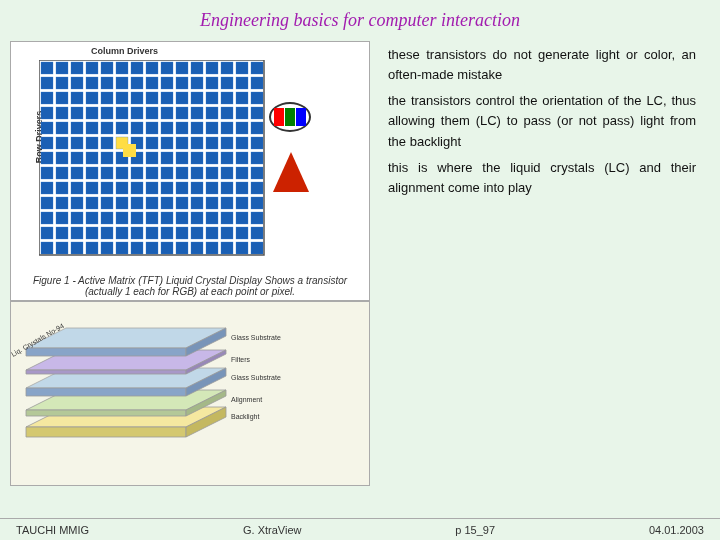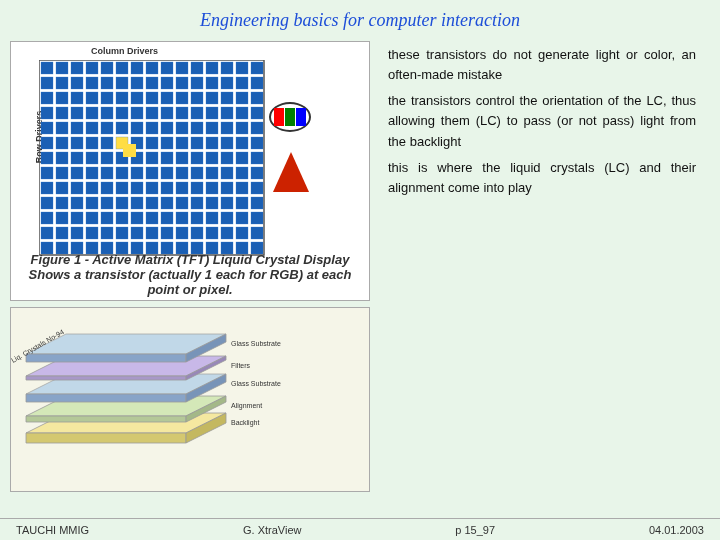--- a/index.html
+++ b/index.html
@@ -10,37 +10,36 @@
       background: #e8f5e9;
       font-family: Arial, sans-serif;
       overflow: hidden;
       position: relative;
     }
 
     .page-title {
       text-align: center;
       font-style: italic;
       font-size: 18px;
-      color: #1d4ed8;
+      color: #a21caf;
       padding: 10px 20px 6px;
       font-family: Georgia, serif;
     }
 
     .main-content {
       display: flex;
       flex-direction: row;
       height: calc(100% - 40px);
     }
 
     .left-panel {
       width: 380px;
       padding: 4px 8px 4px 10px;
       display: flex;
       flex-direction: column;
-      gap: 6px;
     }
 
     .figure1-container {
       background: white;
       border: 1px solid #aaa;
       width: 360px;
       height: 260px;
       position: relative;
       overflow: hidden;
     }
@@ -386,21 +385,21 @@
       <div class="rgb-box">
         <div class="rgb-inner">
           <div class="rgb-r"></div>
           <div class="rgb-g"></div>
           <div class="rgb-b"></div>
         </div>
       </div>
 
       <div class="arrow-up"></div>
 
-      <div style="position:absolute; bottom:2px; left:0; right:0; text-align:center; font-size:13px; color:#333; font-style:italic; padding:1px 4px;font-weight:bold;">
+      <div style="position:absolute; bottom:2px; left:0; right:0; text-align:center; font-size:10px; color:#333; font-style:italic; padding:1px 4px;">
         <span>Figure 1 - Active Matrix (TFT) Liquid Crystal Display
 Shows a transistor (actually 1 each for RGB) at each point or pixel.</span>
       </div>
     </div>
 
     <div class="figure2-container">
       
       <svg width="355" height="155">
 
         <g transform="translate(15, 105)">

